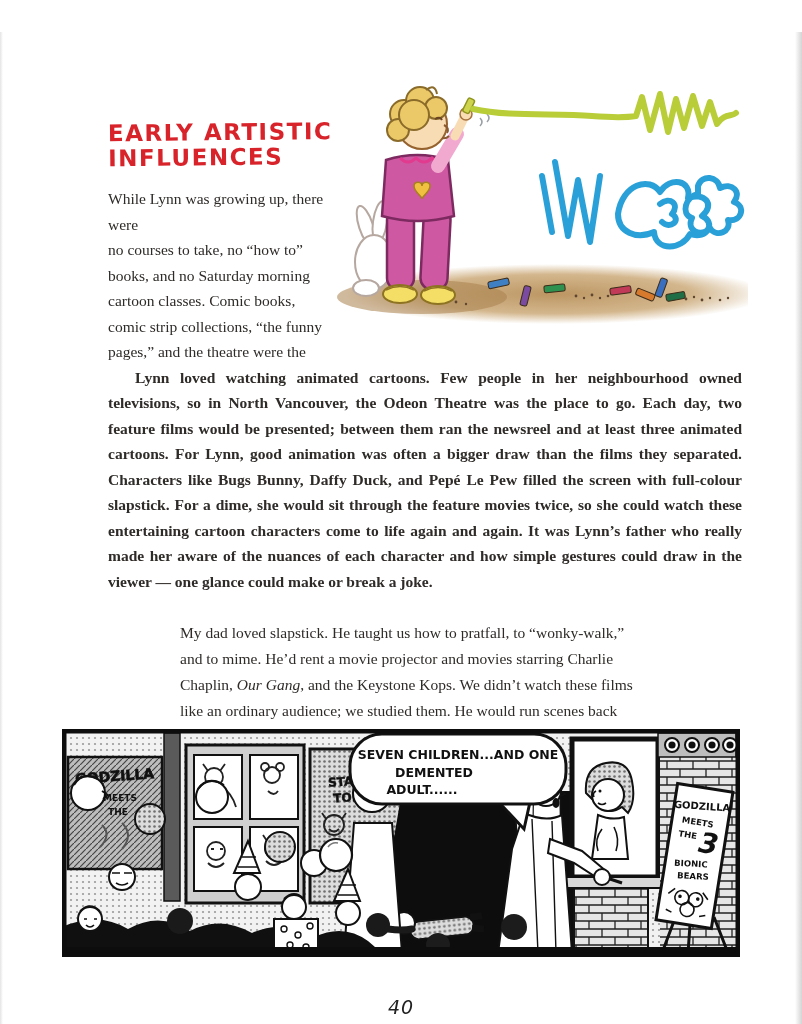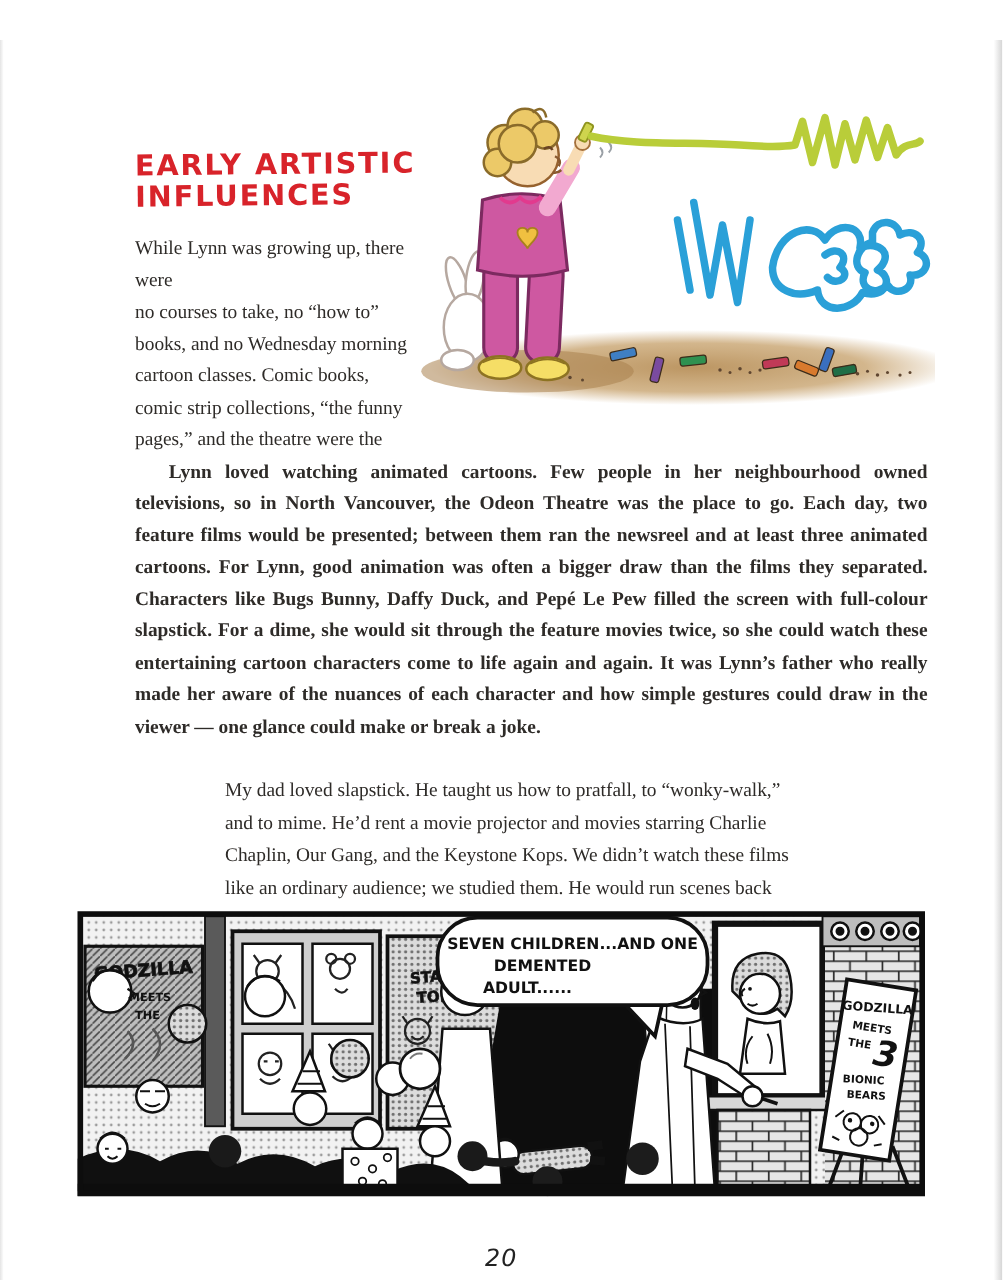--- a/index.html
+++ b/index.html
@@ -15,21 +15,21 @@
 
   .content{position:absolute;left:108px;top:86px;width:634px;}
   .heading{font-family:"DejaVu Sans", sans-serif;font-weight:bold;
     color:#d8232a;font-size:23px;line-height:25px;letter-spacing:1.5px;
     transform:rotate(-0.6deg);margin-bottom:18px;}
   .body-text{font-size:15.5px;line-height:25.5px;text-align:justify;}
   .p1-narrow{width:238px;white-space:pre-line;text-align:left;}
   .p1-wide{margin-top:0;}
   .p2{text-indent:27px;margin-top:0;font-weight:bold;}
   .quote{margin:26px 0 0 72px;width:462px;font-size:15.5px;line-height:26px;text-align:left;}
-  .quote .ital{}
+  .quote .ital{font-style:italic;}
 
   .illustration{position:absolute;left:330px;top:52px;width:418px;height:242px;}
   .comic{position:absolute;left:62px;top:697px;width:678px;height:228px;}
   .page-number{position:absolute;left:0;top:964px;width:802px;text-align:center;
     font-family:"DejaVu Sans", sans-serif;font-size:19px;color:#222;
     font-style:italic;letter-spacing:1px;}
 
   svg text{font-family:"DejaVu Sans", sans-serif;font-weight:bold;fill:#111;}
 </style>
 </head>
@@ -121,21 +121,21 @@
     </g>
   </svg>
 
   <div class="content">
     <div class="heading">
       <div>EARLY ARTISTIC</div>
       <div>INFLUENCES</div>
     </div>
     <div class="body-text p1-narrow">While Lynn was growing up, there were
 no courses to take, no “how to”
-books, and no Wednesday morning
+books, and no Saturday morning
 cartoon classes. Comic books,
 comic strip collections, “the funny
 pages,” and the theatre were the</div>
     <div class="body-text p2">Lynn loved watching animated cartoons. Few people in her neighbourhood owned televisions, so in North Vancouver, the Odeon Theatre was the place to go. Each day, two feature films would be presented; between them ran the newsreel and at least three animated cartoons. For Lynn, good animation was often a bigger draw than the films they separated. Characters like Bugs Bunny, Daffy Duck, and Pepé Le Pew filled the screen with full-colour slapstick. For a dime, she would sit through the feature movies twice, so she could watch these entertaining cartoon characters come to life again and again. It was Lynn’s father who really made her aware of the nuances of each character and how simple gestures could draw in the viewer — one glance could make or break a joke.</div>
     <div class="quote"><span>My dad loved slapstick. He taught us how to pratfall, to “wonky-walk,” and to mime. He’d rent a movie projector and movies starring Charlie Chaplin, </span><span class="ital">Our Gang</span><span>, and the Keystone Kops. We didn’t watch these films like an ordinary audience; we studied them. He would run scenes back and forth to show us how gags were set up, how everything was choreographed exactly to look spontaneous or to look like an accident.</span></div>
   </div>
 
   <svg class="comic" viewBox="0 0 678 228">
     <defs>
       <pattern id="ht" width="6" height="6" patternUnits="userSpaceOnUse">
@@ -333,18 +333,18 @@
       <rect x="288" y="5" width="216" height="70" rx="32" fill="#ffffff" stroke="#111" stroke-width="3"></rect>
       <text x="396" y="30" font-size="12.5" text-anchor="middle">SEVEN CHILDREN...AND ONE</text>
       <text x="372" y="48" font-size="12.5" text-anchor="middle">DEMENTED</text>
       <text x="360" y="65" font-size="12.5" text-anchor="middle">ADULT......</text>
     </g>
 
     <rect x="0" y="218" width="678" height="10" fill="#0d0d0d"></rect>
     <rect x="2" y="2" width="674" height="224" fill="none" stroke="#0d0d0d" stroke-width="5"></rect>
   </svg>
 
-  <div class="page-number">20</div>
+  <div class="page-number">40</div>
 
   <div class="edge-left"></div>
   <div class="edge-right"></div>
   <div class="edge-bottom"></div>
 </div>
 
 </body></html>

